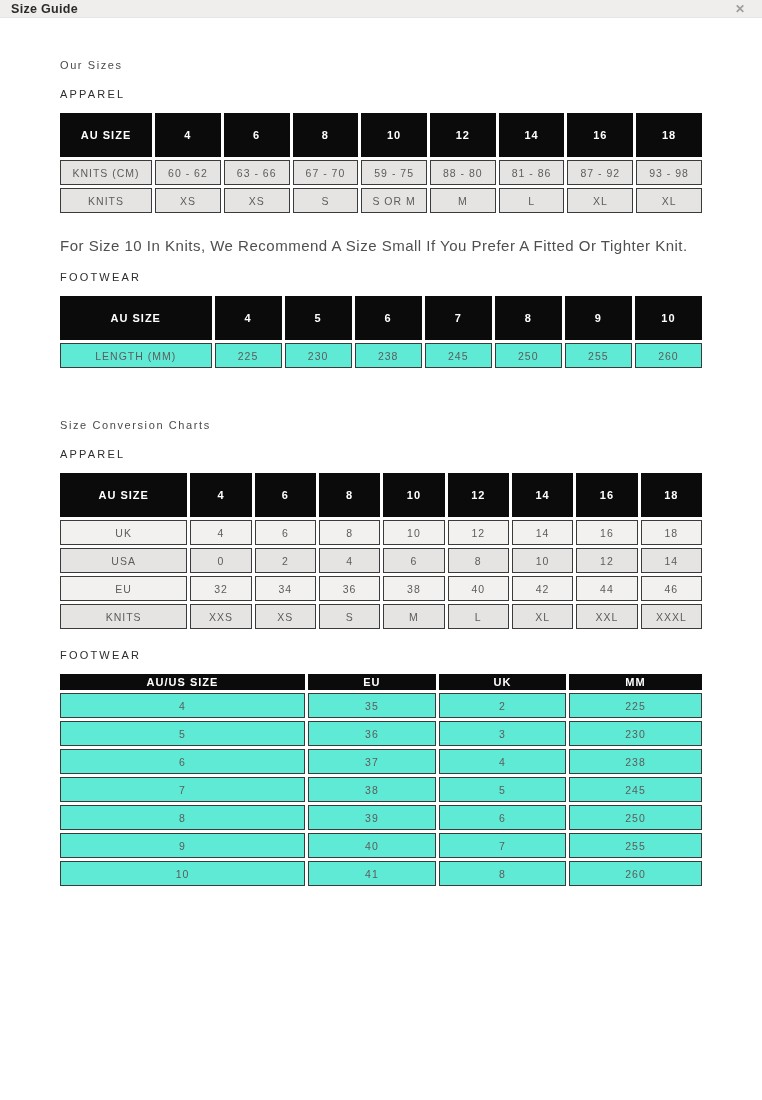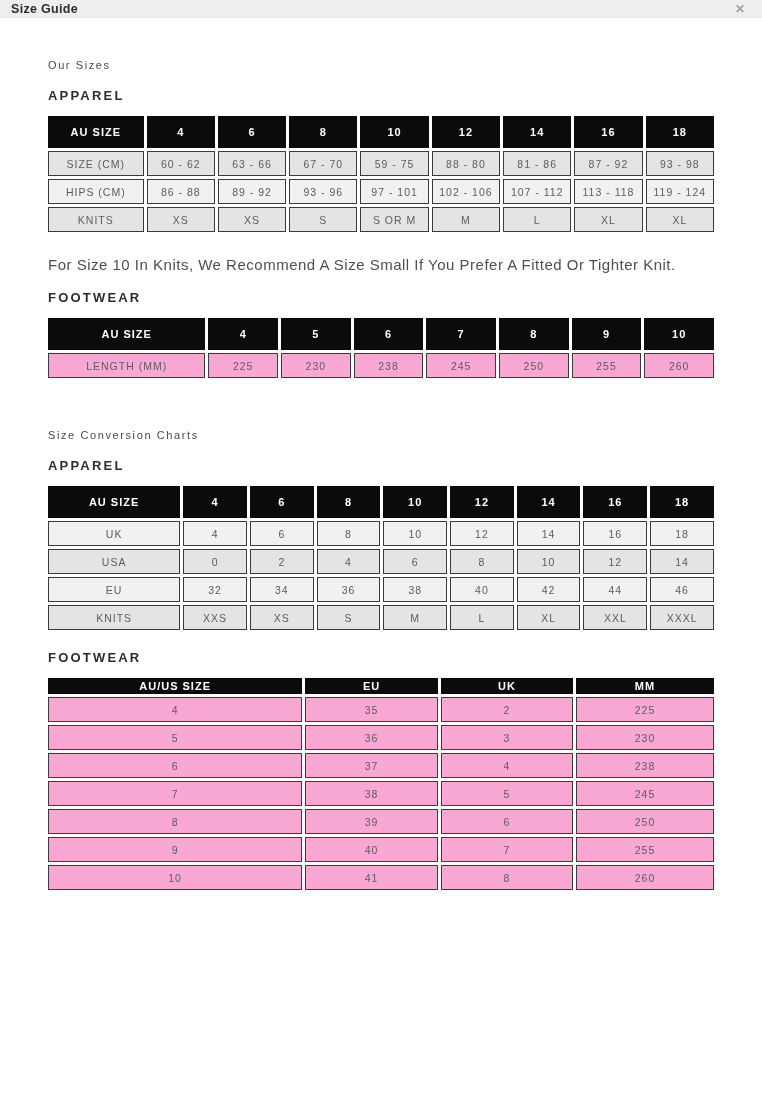--- a/index.html
+++ b/index.html
@@ -15,50 +15,50 @@
     display:flex; align-items:center; justify-content:space-between;
     padding:0 11px;
   }
   .modal-title { font-size:12.5px; font-weight:bold; color:#2b2b2b; letter-spacing:.3px; }
   .close-btn {
     background:none; border:none; cursor:pointer;
     color:#9d9d9d; font-size:12px; font-weight:bold; line-height:1;
     padding:4px 6px; letter-spacing:0;
   }
   
-  .content { padding:0 48px; }
+  .content { padding:0 60px; }
   .section-label {
     margin-top:41px; font-size:11px; color:#4a4a4a; letter-spacing:1.6px;
   }
   .table-label {
-    margin-top:17px; font-size:13px; font-weight:bold; color:#2d2d2d; letter-spacing:2.2px;
+    margin-top:17px; font-size:11px; font-weight:normal; color:#2d2d2d; letter-spacing:2.2px;
   }
   .table-label.gap-lg { }
   .note {
     margin-top:21px; font-size:15px; color:#4f4f4f; letter-spacing:.5px;
   }
   .table-wrap { margin-top:10px; margin-left:-3px; margin-right:-3px; }
   table.tbl {
     width:100%; border-collapse:separate; border-spacing:3px; table-layout:fixed;
   }
   table.tbl th {
     background:#0b0b0b; border:1px solid #0b0b0b;
     color:#ffffff; font-size:11px; font-weight:bold; letter-spacing:1px;
-    height:32px; text-align:center; padding:0 2px;
+    height:44px; text-align:center; padding:0 2px;
   }
   table.tbl.tall-head th { height:16px; }
   table.tbl td {
     border:1px solid #3b3b3b; background:#ececea;
     font-size:10.5px; color:#5c5c5c; letter-spacing:1px;
     height:25px; text-align:center; padding:0 2px;
     overflow:hidden; white-space:nowrap;
   }
   tr.light td { background:#f2f1ef; }
   tr.dark  td { background:#e6e4e2; }
-  tr.uniform td { background:#f9a8d4; }
+  tr.uniform td { background:#5eead4; }
 </style>
 </head>
 <body>
 
 <div class="modal-bar">
   <span class="modal-title">Size Guide</span>
   <button class="close-btn">✕</button>
 </div>
 
 <div class="content">
@@ -87,40 +87,29 @@
             <th>8</th>
             <th>10</th>
             <th>12</th>
             <th>14</th>
             <th>16</th>
             <th>18</th>
           </tr>
         </thead>
         <tbody>
           <tr class="dark">
-            <td>SIZE (CM)</td>
+            <td>KNITS (CM)</td>
             <td>60 - 62</td>
             <td>63 - 66</td>
             <td>67 - 70</td>
             <td>59 - 75</td>
             <td>88 - 80</td>
             <td>81 - 86</td>
             <td>87 - 92</td>
             <td>93 - 98</td>
-          </tr>
-          <tr class="light">
-            <td>HIPS (CM)</td>
-            <td>86 - 88</td>
-            <td>89 - 92</td>
-            <td>93 - 96</td>
-            <td>97 - 101</td>
-            <td>102 - 106</td>
-            <td>107 - 112</td>
-            <td>113 - 118</td>
-            <td>119 - 124</td>
           </tr>
           <tr class="dark">
             <td>KNITS</td>
             <td>XS</td>
             <td>XS</td>
             <td>S</td>
             <td>S OR M</td>
             <td>M</td>
             <td>L</td>
             <td>XL</td>

